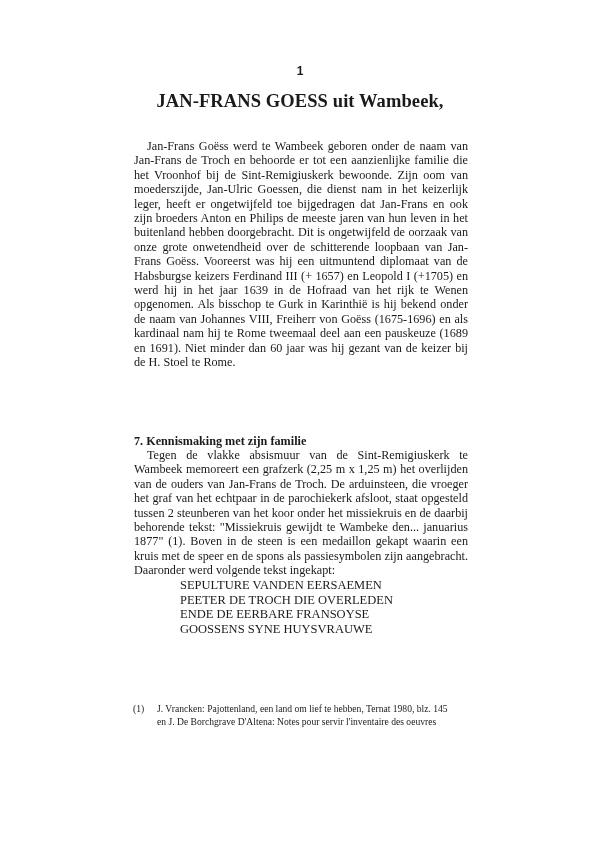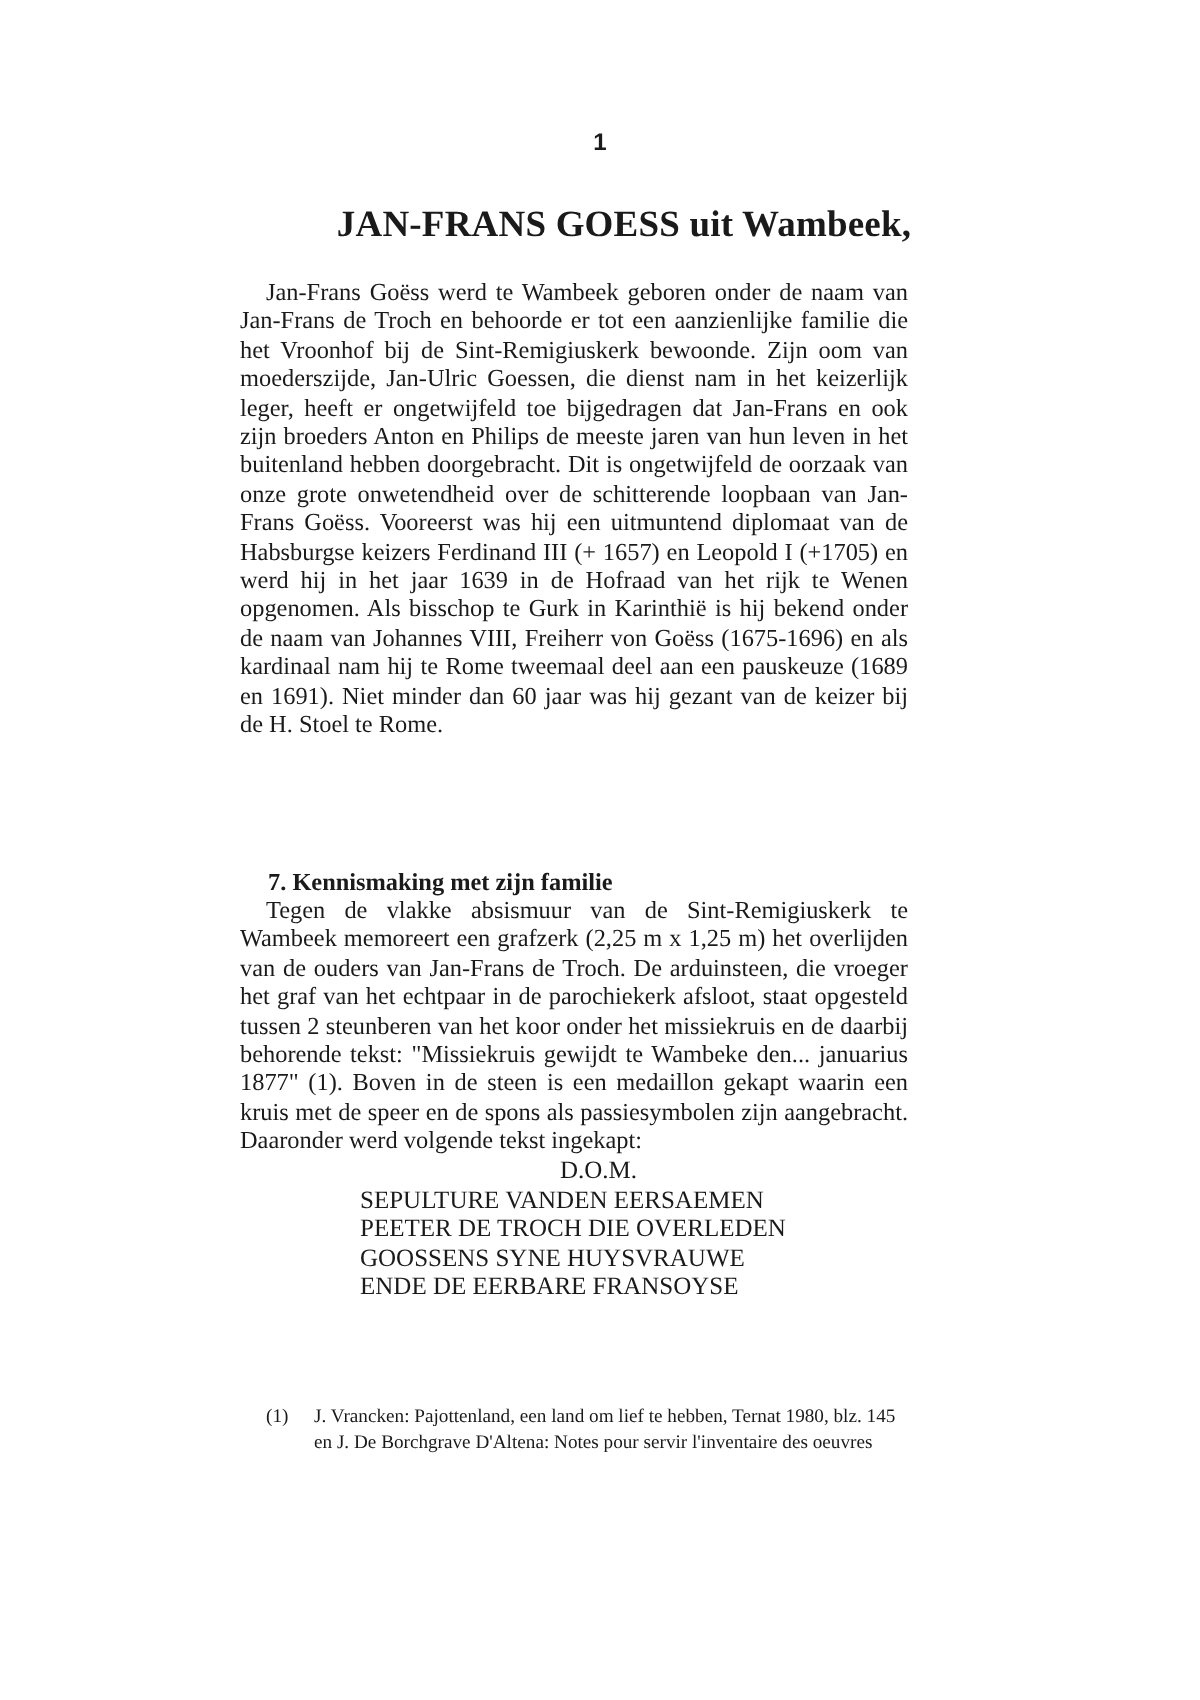--- a/index.html
+++ b/index.html
@@ -1,59 +1,58 @@
 <!DOCTYPE html>
 <html><head>
 <meta charset="utf-8">
 <style>
   html, body { margin: 0; padding: 0; background: #ffffff; }
   body { width: 600px; height: 850px; position: relative; overflow: hidden; color: #1a1a1a; font-family: "Liberation Serif", "DejaVu Serif", serif; }
   .page-number { position: absolute; top: 64px; left: 0; width: 600px; text-align: center; font-family: "Liberation Sans", sans-serif; font-weight: bold; font-size: 12px; }
   .title { position: absolute; top: 92px; left: 100px; width: 400px; text-align: center; font-weight: bold; font-size: 18.5px; line-height: 19px; letter-spacing: 0.1px; }
   .title .t1 { display: block; }
   .title .t2 { display: block; font-family: "Liberation Sans", "DejaVu Sans", sans-serif; font-size: 16.5px; letter-spacing: 0.5px; }
-  .body { position: absolute; left: 120px; width: 334px; font-size: 12.2px; line-height: 14.4px; text-align: justify; }
+  .body { position: absolute; left: 134px; width: 334px; font-size: 12.2px; line-height: 14.4px; text-align: justify; }
   .body p { margin: 0; }
   .indent { text-indent: 13px; }
   .intro { top: 139px; }
   .section-heading { position: absolute; top: 434px; left: 134px; font-weight: bold; font-size: 12.2px; line-height: 14.4px; }
   .section-body { top: 448px; }
   .inscription { position: absolute; top: 578px; left: 180px; width: 230px; font-size: 12.5px; line-height: 14.6px; }
   .inscription .dom { padding-left: 100px; }
   .footnotes { position: absolute; top: 703px; left: 133px; width: 340px; font-size: 9.6px; line-height: 12.8px; }
   .footnote { display: flex; }
   .fn-marker { width: 24px; flex: none; }
   .fn-text { flex: 1; }
   .fn-text span { display: block; white-space: nowrap; }
 </style>
 </head>
 <body>
 
 <div class="page-number">1</div>
 
-<h1 class="title" style="margin:12px;">
+<h1 class="title" style="margin:0;">
   <span class="t1">JAN-FRANS GOESS uit Wambeek,</span>
 </h1>
 
 <div class="body intro">
   <p class="indent">Jan-Frans Goëss werd te Wambeek geboren onder de naam van Jan-Frans de Troch en behoorde er tot een aanzienlijke familie die het Vroonhof bij de Sint-Remigiuskerk bewoonde. Zijn oom van moederszijde, Jan-Ulric Goessen, die dienst nam in het keizerlijk leger, heeft er ongetwijfeld toe bijgedragen dat Jan-Frans en ook zijn broeders Anton en Philips de meeste jaren van hun leven in het buitenland hebben doorgebracht. Dit is ongetwijfeld de oorzaak van onze grote onwetendheid over de schitterende loopbaan van Jan-Frans Goëss. Vooreerst was hij een uitmuntend diplomaat van de Habsburgse keizers Ferdinand III (+ 1657) en Leopold I (+1705) en werd hij in het jaar 1639 in de Hofraad van het rijk te Wenen opgenomen. Als bisschop te Gurk in Karinthië is hij bekend onder de naam van Johannes VIII, Freiherr von Goëss (1675-1696) en als kardinaal nam hij te Rome tweemaal deel aan een pauskeuze (1689 en 1691). Niet minder dan 60 jaar was hij gezant van de keizer bij de H. Stoel te Rome.</p>
 </div>
 
 <div class="section-heading">7. Kennismaking met zijn familie</div>
 
 <div class="body section-body">
   <p class="indent">Tegen de vlakke absismuur van de Sint-Remigiuskerk te Wambeek memoreert een grafzerk (2,25 m x 1,25 m) het overlijden van de ouders van Jan-Frans de Troch. De arduinsteen, die vroeger het graf van het echtpaar in de parochiekerk afsloot, staat opgesteld tussen 2 steunberen van het koor onder het missiekruis en de daarbij behorende tekst: "Missiekruis gewijdt te Wambeke den... januarius 1877" (1). Boven in de steen is een medaillon gekapt waarin een kruis met de speer en de spons als passiesymbolen zijn aangebracht. Daaronder werd volgende tekst ingekapt:</p>
 </div>
 
 <div class="inscription">
-  <div class="dom">D.O.M.</div>
   <div>SEPULTURE VANDEN EERSAEMEN</div>
   <div>PEETER DE TROCH DIE OVERLEDEN</div>
+  <div>ENDE DE EERBARE FRANSOYSE</div>
   <div>GOOSSENS SYNE HUYSVRAUWE</div>
-  <div>ENDE DE EERBARE FRANSOYSE</div>
 </div>
 
 <div class="footnotes">
   <div class="footnote">
     <div class="fn-marker">(1)</div>
     <div class="fn-text">
       <span>J. Vrancken: Pajottenland, een land om lief te hebben, Ternat 1980, blz. 145</span>
       <span>en J. De Borchgrave D'Altena: Notes pour servir l'inventaire des oeuvres</span>
     </div>
   </div>

